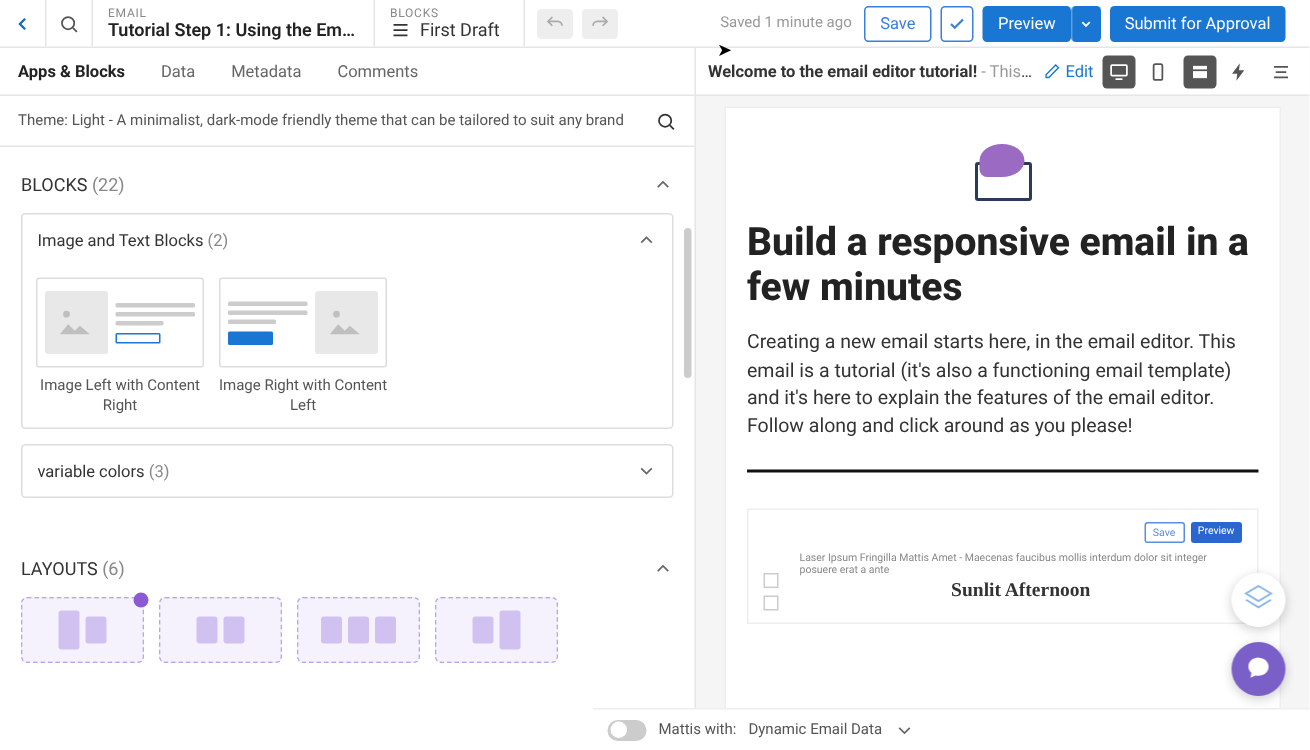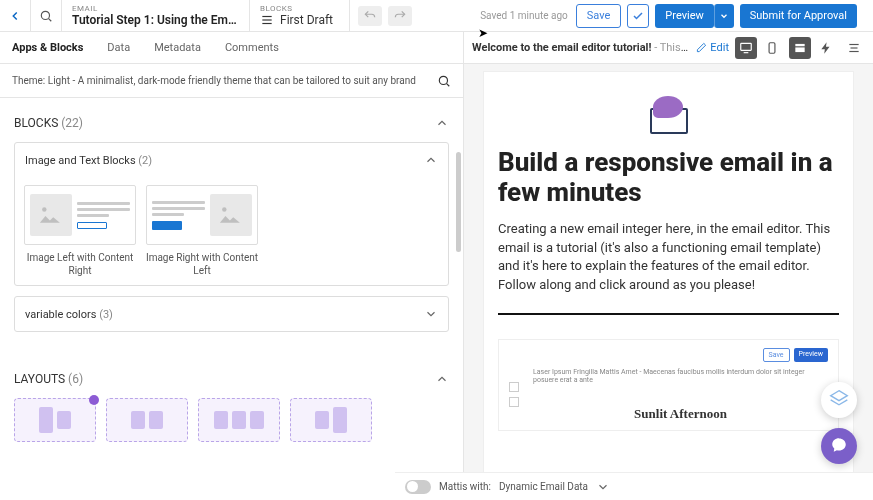--- a/index.html
+++ b/index.html
@@ -78,21 +78,21 @@
 .hr{height:2px;background:#111;margin:18px 0 24px}
 .nested{border:1px solid #eee;padding:8px 10px;background:#fff}
 .nested-top{display:flex;justify-content:flex-end;gap:4px;margin-bottom:6px}
 .mini-btn{font-size:7px;padding:2px 5px;border-radius:2px}
 .mini-save{border:1px solid #5a8de0;color:#5a8de0}
 .mini-pv{background:#2a66d0;color:#fff}
 .nested-body{display:flex;gap:10px}
 .nested-side{width:14px;display:flex;flex-direction:column;gap:5px;padding-top:14px}
 .nsq{width:10px;height:10px;border:1px solid #ccc}
 .nested-main{flex:1}
-.nested-hdr{font-size:7px;color:#888;margin-bottom:22px}
+.nested-hdr{font-size:7px;color:#888;margin-bottom:1px}
 .nested-title{font-family:Georgia,serif;font-size:13px;font-weight:700;text-align:center;color:#333}
 .float-btn{position:fixed;right:16px;width:36px;height:36px;border-radius:50%;box-shadow:0 2px 8px rgba(0,0,0,.2);display:flex;align-items:center;justify-content:center;cursor:pointer}
 .float-layers{bottom:82px;background:#fff;color:#8bb8e8}
 .float-chat{bottom:36px;background:#7b5fc9;color:#fff}
 .footer{position:fixed;bottom:0;left:395px;right:0;height:28px;background:#fff;border-top:1px solid #eee;display:flex;align-items:center;padding:0 10px;gap:8px;font-size:10px;color:#555}
 .toggle{width:26px;height:14px;background:#ccc;border-radius:8px;position:relative}
 .toggle::after{content:"";position:absolute;width:11px;height:11px;background:#fff;border-radius:50%;top:1.5px;left:1.5px}
 .cursor-arrow{position:fixed;top:26px;left:478px;font-size:12px;color:#000;pointer-events:none}
 </style>
 </head>
@@ -334,21 +334,21 @@
 
       <div class="canvas-wrap">
         <div class="email">
           <div class="logo-wrap">
             <div class="logo">
                 <div class="env"></div>
                 <div class="bubble"></div>
               </div>
           </div>
           <h1>Build a responsive email in a few minutes</h1>
-          <p>Creating a new email integer here, in the email editor. This email is a tutorial (it's also a functioning email template) and it's here to explain the features of the email editor. Follow along and click around as you please!</p>
+          <p>Creating a new email starts here, in the email editor. This email is a tutorial (it's also a functioning email template) and it's here to explain the features of the email editor. Follow along and click around as you please!</p>
           <div class="hr"></div>
           <div class="nested">
             <div class="nested-top">
               <span class="mini-btn mini-save">Save</span>
               <span class="mini-btn mini-pv">Preview</span>
             </div>
             <div class="nested-body">
               <div class="nested-side">
                   <div class="nsq"></div>
                   <div class="nsq"></div>

